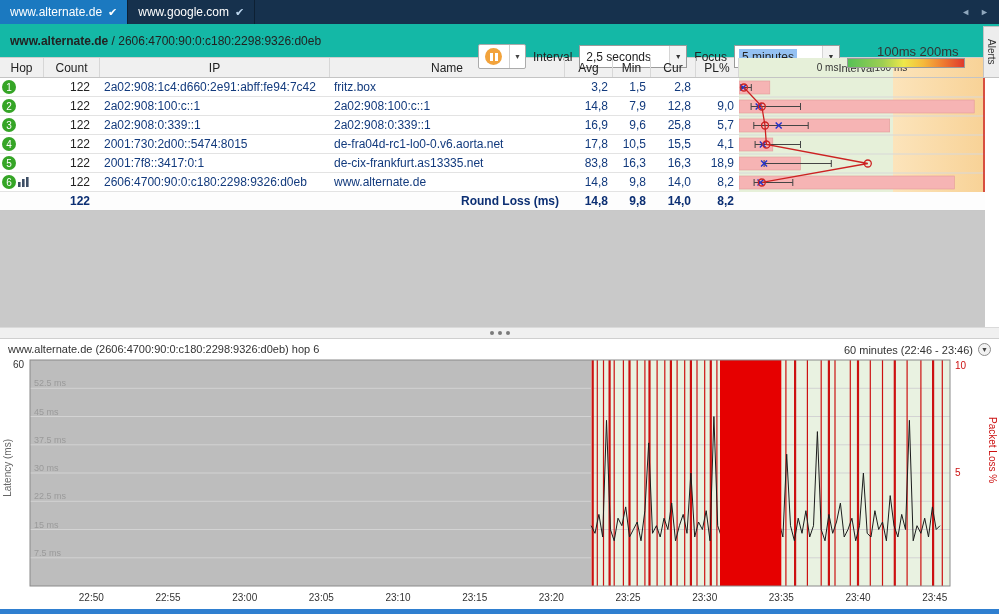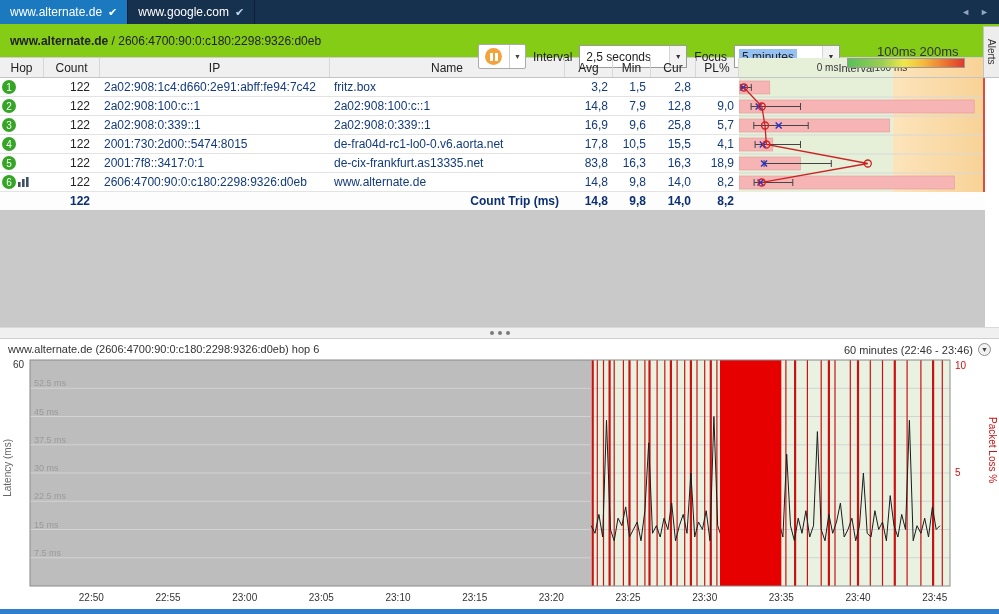--- a/index.html
+++ b/index.html
@@ -14,21 +14,21 @@
   .tabbar { height:24px; background:#16314d; display:flex; align-items:stretch; }
   .tab { display:flex; align-items:center; gap:6px; padding:0 10px; font-size:12px;
          color:#fff; border-right:1px solid #0d2033; cursor:default; }
   .tab.active { background:#1b79c0; }
   .tab .check { font-size:11px; color:#ffffff; }
   .tab.inactive .check { color:#bcd6ee; }
   .tab-nav { margin-left:auto; display:flex; align-items:center; gap:10px; padding:0 10px;
              color:#8fa7bd; font-size:9px; }
 
   
-  .toolbar { height:34px; background:#84cc16; border-bottom:1px solid #cfcfcf;
+  .toolbar { height:34px; background:#14b8a6; border-bottom:1px solid #cfcfcf;
              display:flex; align-items:center; padding:0 10px; gap:8px; }
   .target-line { font-size:12px; color:#222; white-space:nowrap; }
   .target-line b { font-weight:bold; }
   .controls { margin-left:auto; display:flex; align-items:center; gap:7px; padding-right:24px;margin-top:32px; }
   .pause-group { display:flex; background:#fff; border:1px solid #ababab; border-radius:2px; height:25px; }
   .pause-btn { width:30px; display:flex; align-items:center; justify-content:center; }
   .pause-circle { width:17px; height:17px; border-radius:50%; background:#f2a33c;
                   display:flex; align-items:center; justify-content:center; gap:2px; }
   .pause-circle i { display:block; width:3px; height:8px; background:#fff; }
   .pause-dd { width:16px; border-left:1px solid #cfcfcf; display:flex; align-items:center;
@@ -310,21 +310,21 @@
           <circle cx="128.8" cy="85.5" r="3.5" fill="none" stroke="#cc2222" stroke-width="1.3"></circle>
           <circle cx="22.8" cy="104.5" r="3.5" fill="none" stroke="#cc2222" stroke-width="1.3"></circle>
           <line x1="245" y1="0" x2="245" y2="114" stroke="#cc2222" stroke-width="1.5"></line>
         </svg>
     </div>
 
     <div class="summary">
       <div class="c-hop"></div>
       <div class="c-count" style="text-align:right;padding-right:10px;">122</div>
       <div class="c-ip"></div>
-      <div class="c-name">Count Trip (ms)</div>
+      <div class="c-name">Round Loss (ms)</div>
       <div class="c-avg num" style="color:#0c2f73">14,8</div>
       <div class="c-min num" style="color:#0c2f73">9,8</div>
       <div class="c-cur num" style="color:#0c2f73">14,0</div>
       <div class="c-pl num" style="color:#0c2f73">8,2</div>
     </div>
   </div>
 
   <div class="gray-region"></div>
 
   <div class="splitter">

